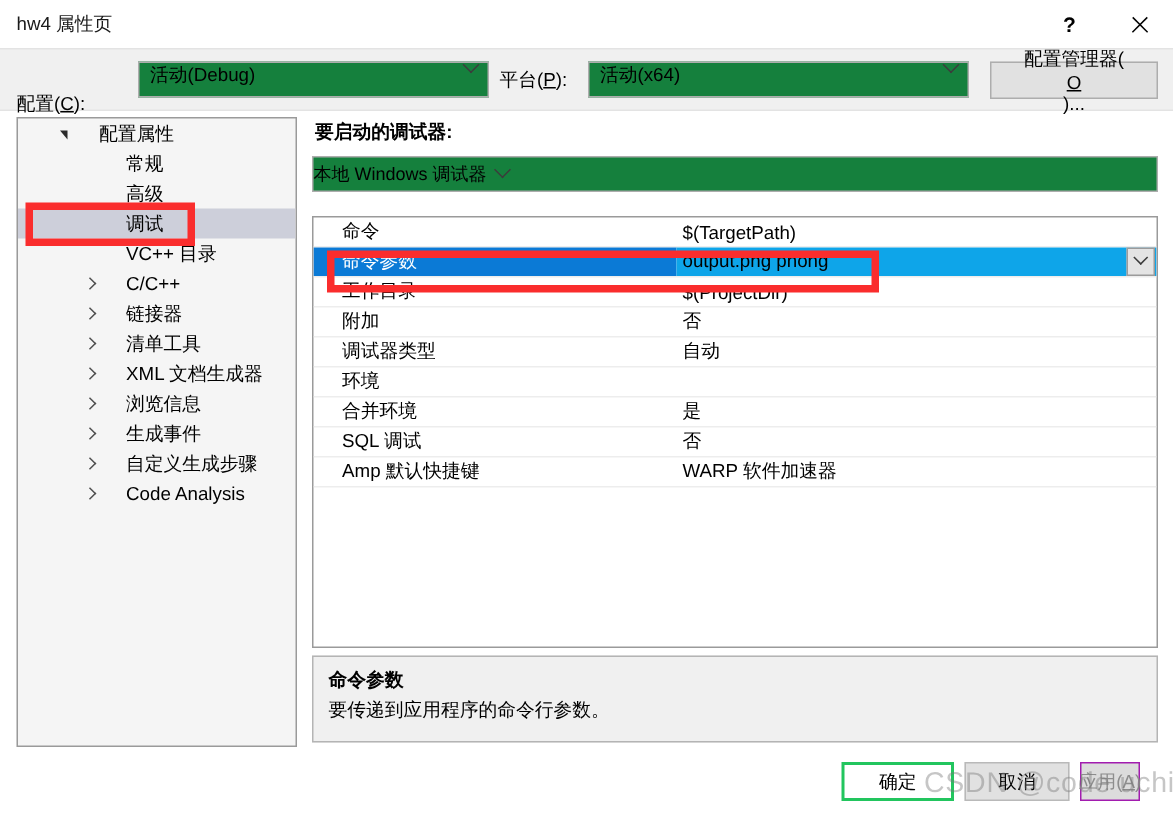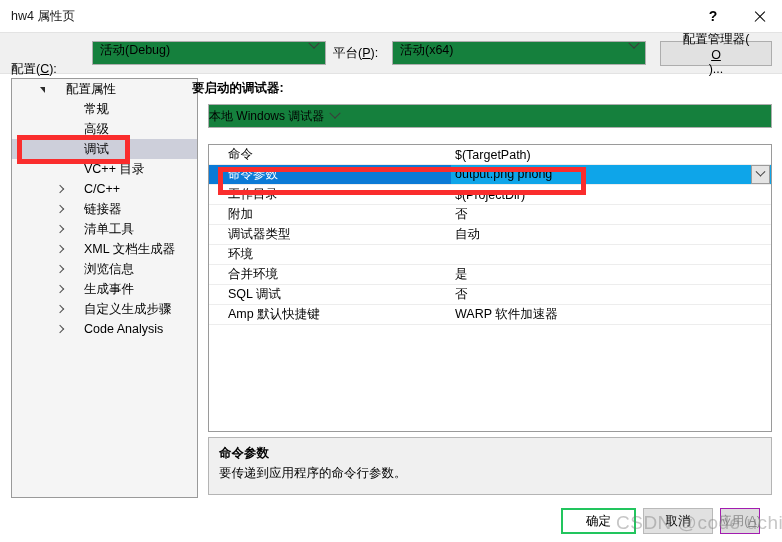--- a/index.html
+++ b/index.html
@@ -157,21 +157,21 @@
     width: 5px; height: 5px;
     border-right: 1.2px solid #4f4f4f;
     border-top: 1.2px solid #4f4f4f;
     transform: rotate(45deg);
   }
   .tlabel { font-size: 12.5px; color: #000; }
 
   
   .rp-caption {
     position: absolute;
-    left: 192px; top: 80px;
+    left: 210px; top: 80px;
     font-size: 12.5px;
     font-weight: bold;
     color: #000;
     white-space: nowrap;
   }
   .dbg-combo {
     position: absolute;
     left: 208px; top: 104px;
     width: 564px; height: 24px;
     background: #15803d;

